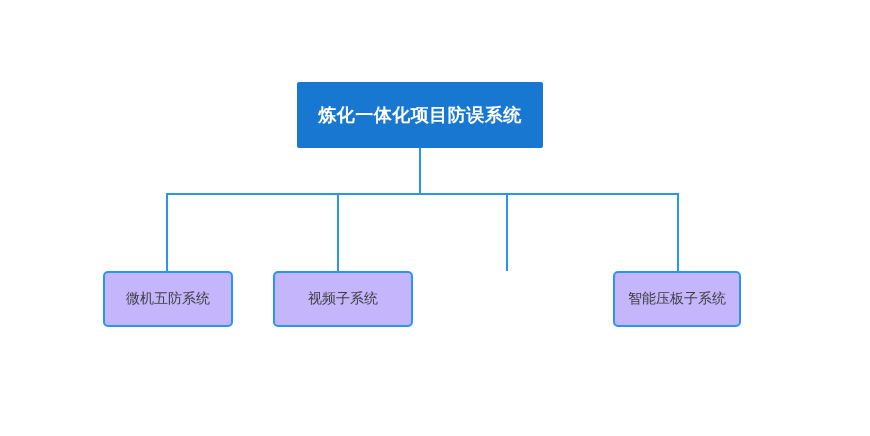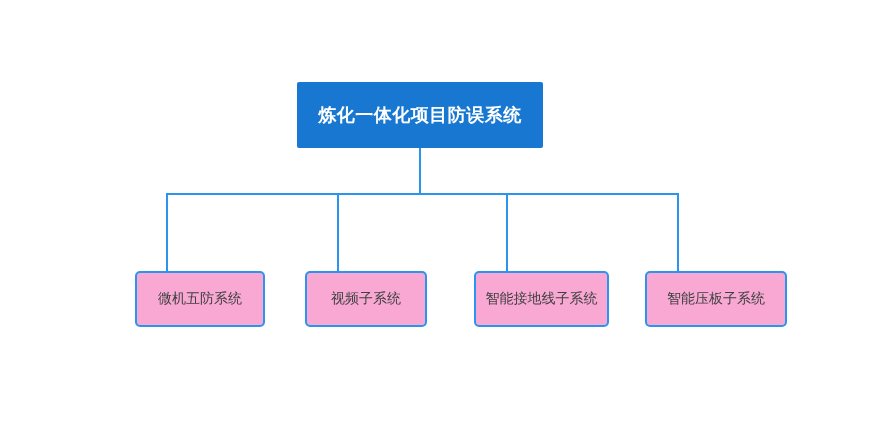--- a/index.html
+++ b/index.html
@@ -38,37 +38,36 @@
     border-radius: 2px;
     box-sizing: border-box;
     text-align: left;
     letter-spacing: 0.5px;
     cursor: default;
   }
   .node-child {
     position: absolute;
     top: 271px;
     height: 56px;
-    background: #f9a8d4;
+    background: #c4b5fd;
     border: 2px solid var(--child-border, #2b95ee);
     border-radius: 5px;
     color: var(--child-text, #404040);
     font-size: 14px;
     display: flex;
     align-items: center;
     justify-content: center;
     box-sizing: border-box;
     text-align: center;
     cursor: default;
-    margin-left: 32px;
   }
   .node-child.c1 { left: 103px; width: 130px; }
-  .node-child.c2 { left: 273px; width: 122px; }
+  .node-child.c2 { left: 273px; width: 140px; }
   .node-child.c3 { left: 442px; width: 135px; }
-  .node-child.c4 { left: 613px; width: 142px; }
+  .node-child.c4 { left: 613px; width: 128px; }
 
   
   .stem    { left: 419px; top: 148px; height: 46px; }
   .rail    { left: 166px; top: 193px; width: 513px; }
   .drop-1  { left: 166px; top: 193px; height: 78px; }
   .drop-2  { left: 337px; top: 193px; height: 78px; }
   .drop-3  { left: 506px; top: 193px; height: 78px; }
   .drop-4  { left: 677px; top: 193px; height: 78px; }
 </style>
 </head>
@@ -88,21 +87,18 @@
   </div>
 
   <div class="node-child c1">
     <span>微机五防系统</span>
   </div>
 
   <div class="node-child c2">
     <span>视频子系统</span>
   </div>
 
-  <div class="node-child c3">
-    <span>智能接地线子系统</span>
-  </div>
 
   <div class="node-child c4">
     <span>智能压板子系统</span>
   </div>
 
 </div>
 
 </body></html>

